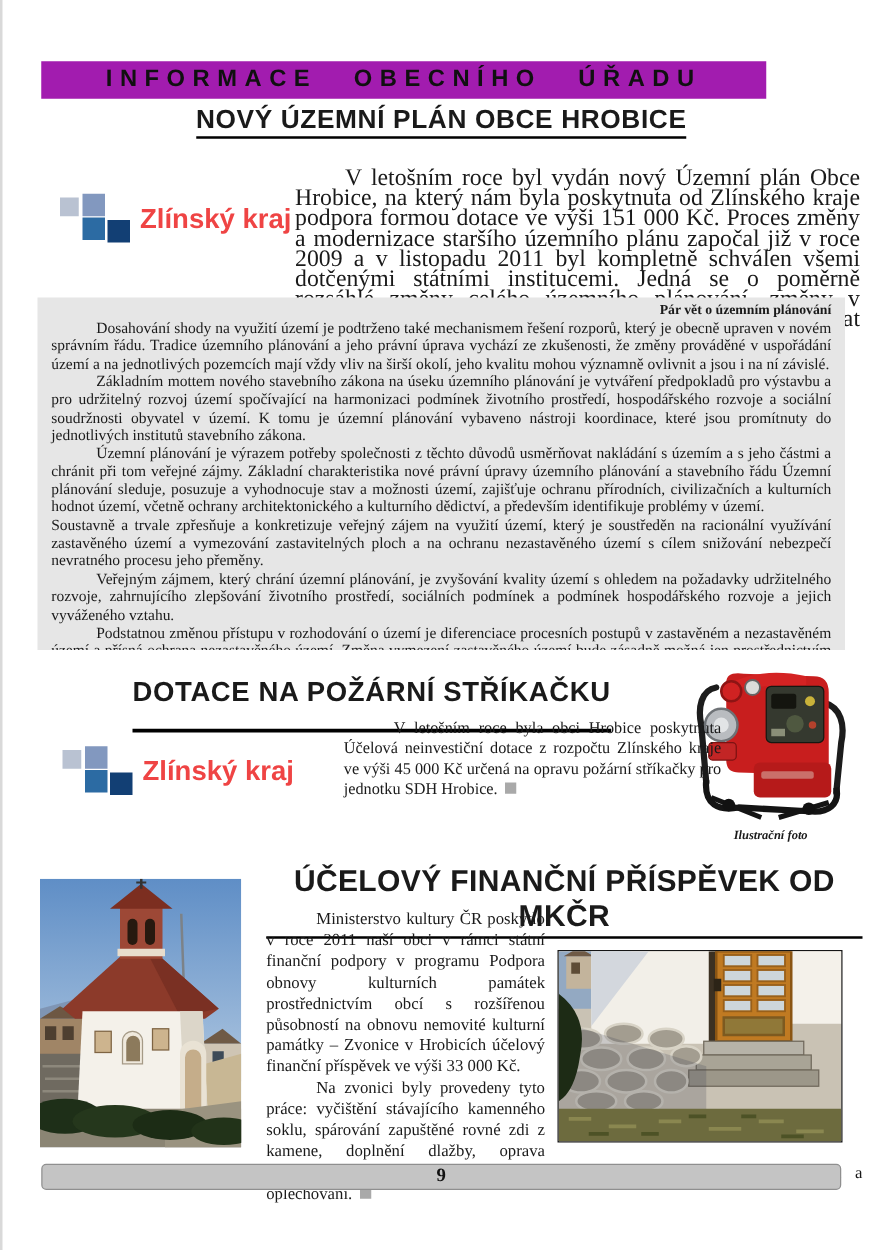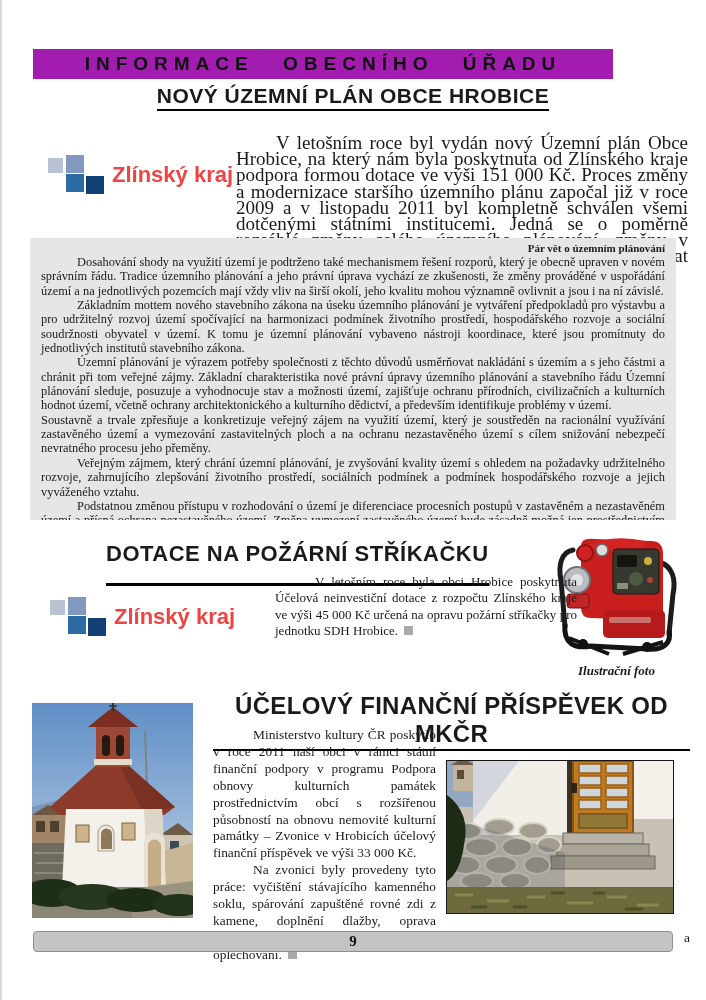--- a/index.html
+++ b/index.html
@@ -60,21 +60,21 @@
     box-sizing:border-box;padding:4px 11px;overflow:hidden;
   }
   .planbox .title{text-align:right;font-weight:bold;font-size:11px;margin:0 0 1px 0;}
   .planbox p{margin:0;font-size:12.4px;line-height:14.35px;text-align:justify;text-indent:36px;}
   .planbox p.noindent{text-indent:0;}
 
   
   .fig-pump{position:absolute;left:551px;top:532px;width:131px;height:128px;}
   .pump-caption{
     position:absolute;left:545px;top:663px;width:143px;text-align:center;
-    font-style:italic;font-weight:600;font-size:13px;
+    font-style:italic;font-weight:600;font-size:10px;
   }
   .fig-tower{position:absolute;left:32px;top:703px;width:161px;height:215px;}
   .fig-tower svg,.fig-pump svg,.fig-door svg{display:block;width:100%;height:100%;}
 
   
   .mkcr{position:absolute;left:213px;top:727px;width:477px;font-size:13.4px;line-height:16.9px;}
   .mkcr p{margin:0;text-align:justify;text-indent:40px;}
   .fig-door{
     float:right;width:226px;height:152px;margin:33px 16px 6px 10px;
     border:1px solid #151515;

